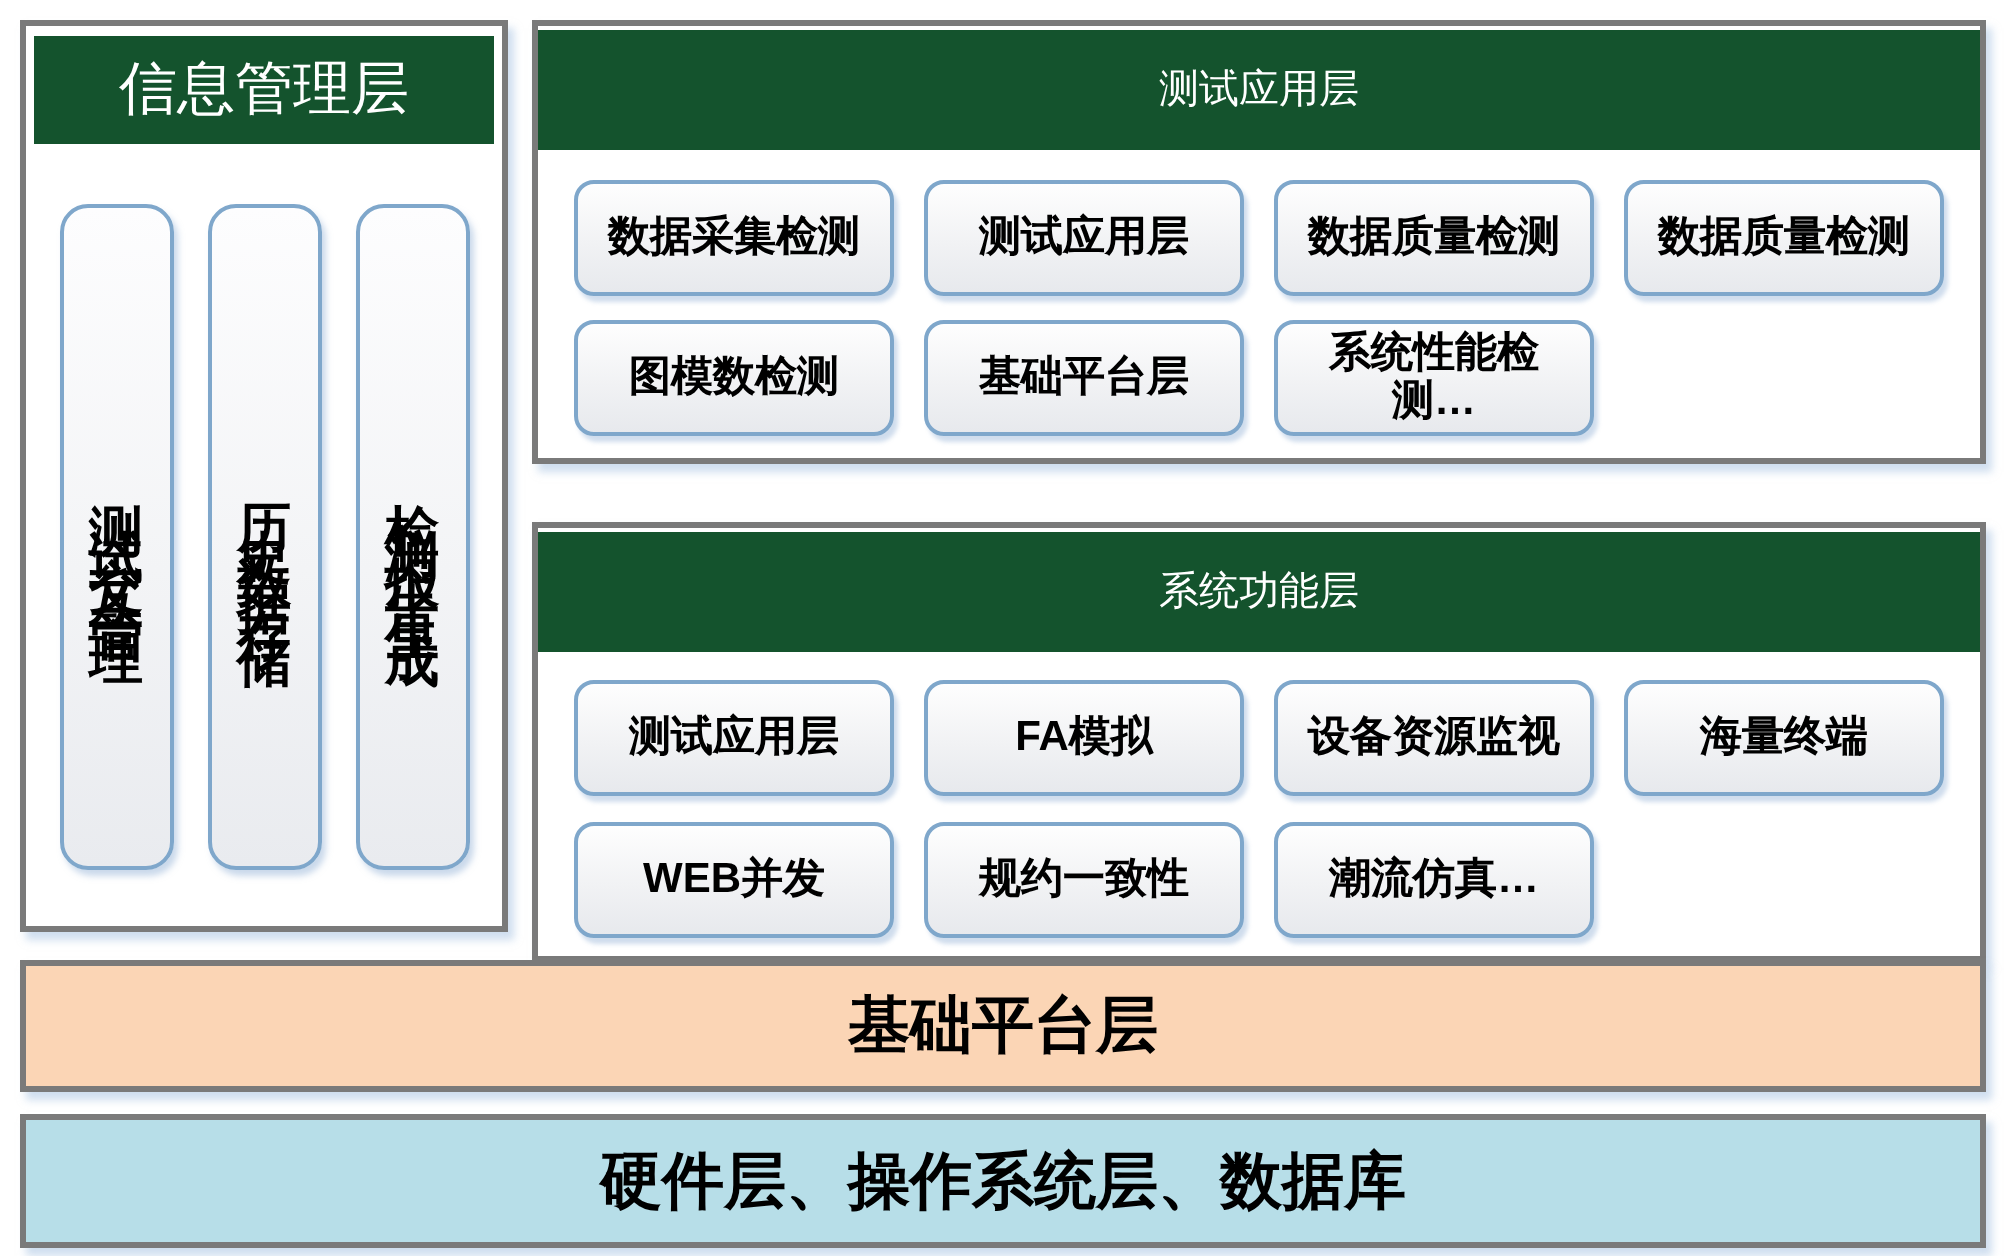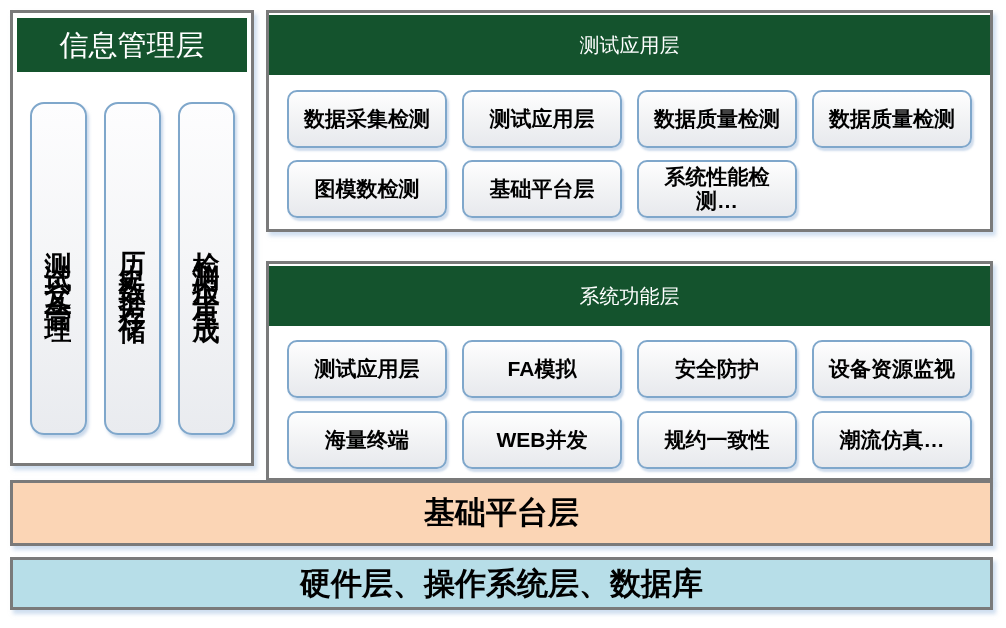--- a/index.html
+++ b/index.html
@@ -100,21 +100,21 @@
     align-items: center;
     justify-content: center;
     font-weight: 700;
     font-size: 31px;
     color: #000;
     font-family: Liberation Serif, serif;
     box-shadow: 3px 4px 4px rgba(168,194,226,.55);
     white-space: nowrap;
   }
   .bar-orange { top: 480px; height: 66px; background: #fbd5b5; }
-  .bar-blue   { top: 557px; height: 53px; background: #b7dee8; }
+  .bar-blue   { top: 557px; height: 67px; background: #b7dee8; }
 </style>
 </head>
 <body>
 
 <div class="stage">
 
   <section class="panel panel-left">
     <div class="panel-header">信息管理层</div>
     <div class="pill-row">
       <div class="pill">测试交互管理</div>
@@ -134,21 +134,20 @@
       <div class="node-btn">基础平台层</div>
       <div class="node-btn">系统性能检测…</div>
     </div>
   </section>
 
   <section class="panel panel-mid">
     <div class="panel-header">系统功能层</div>
     <div class="btn-grid">
       <div class="node-btn">测试应用层</div>
       <div class="node-btn">FA模拟</div>
-      <div class="node-btn">安全防护</div>
       <div class="node-btn">设备资源监视</div>
       <div class="node-btn">海量终端</div>
       <div class="node-btn">WEB并发</div>
       <div class="node-btn">规约一致性</div>
       <div class="node-btn">潮流仿真…</div>
     </div>
   </section>
 
   <div class="bar bar-orange">基础平台层</div>
 

